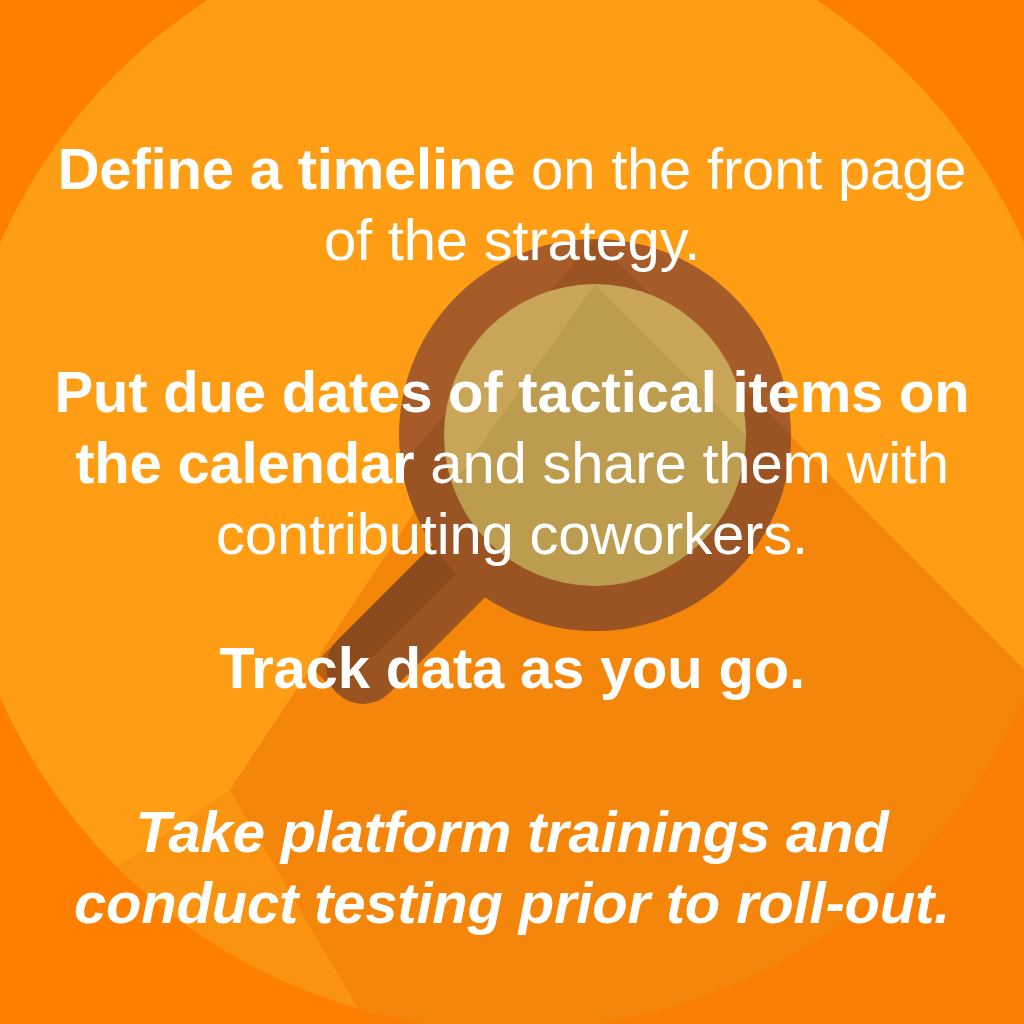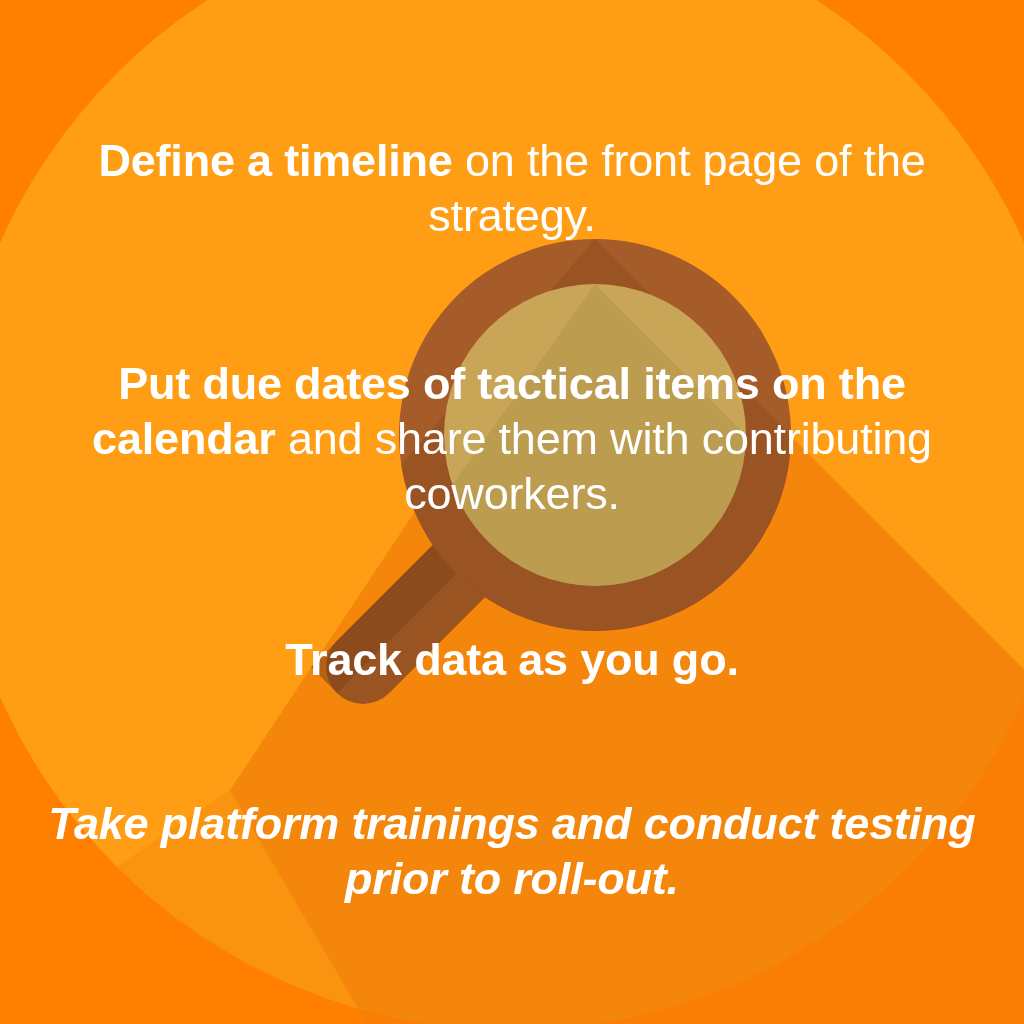--- a/index.html
+++ b/index.html
@@ -34,21 +34,21 @@
     z-index: 5;
     pointer-events: none;
   }
   .tblock {
     position: absolute;
     left: 50%;
     transform: translateX(-50%);
     width: 940px;
     text-align: center;
     color: #FFFFFF;
-    font-size: 45px;
+    font-size: 58px;
     line-height: 1.22;
     font-weight: 400;
     letter-spacing: -0.2px;
     text-rendering: optimizeLegibility;
   }
   .tblock b, .tblock strong {
     font-weight: 700;
   }
   .t1 { top: 134px; }
   .t2 { top: 357px; }

